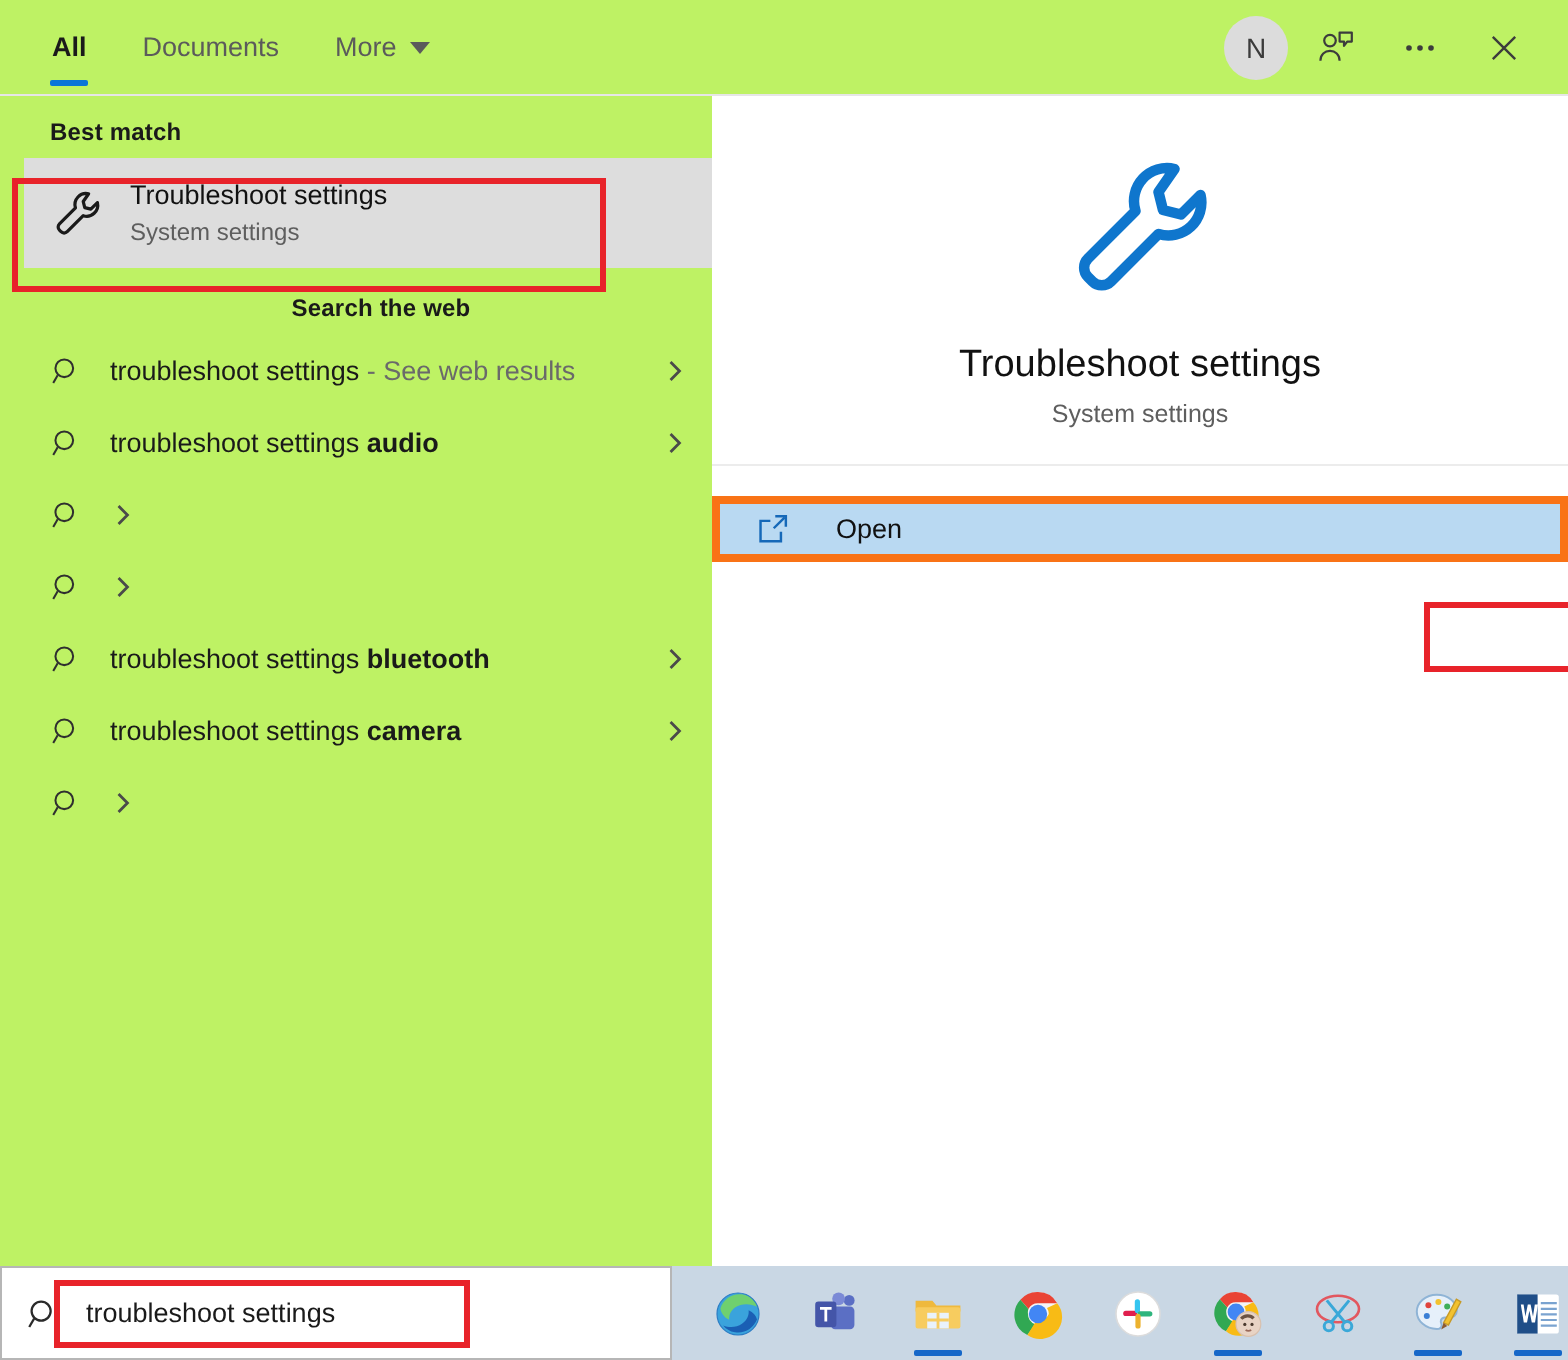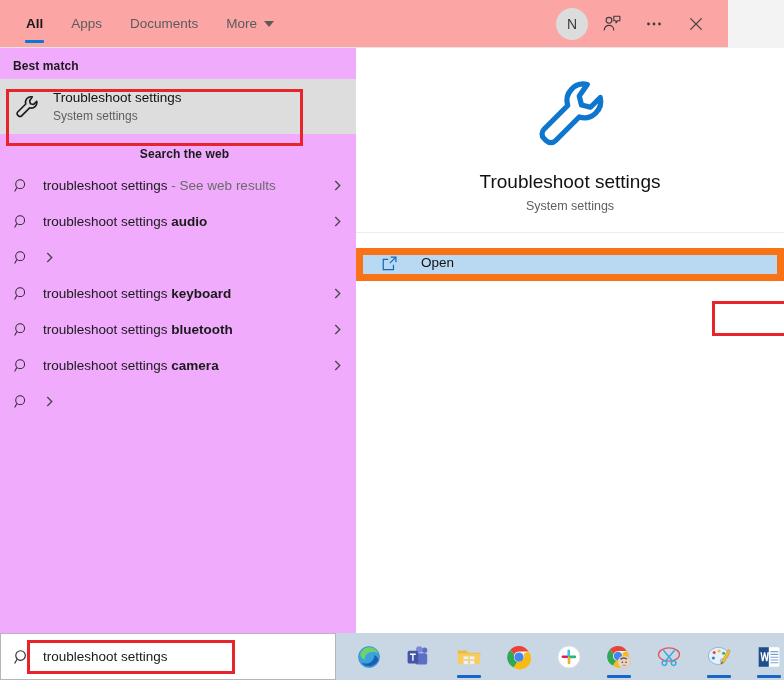--- a/index.html
+++ b/index.html
@@ -6,22 +6,22 @@
   html, body {
     width: 784px; height: 680px;
     font-family: "Liberation Sans", sans-serif;
     background: #f3f3f3;
     overflow: hidden;
   }
   #root { position: relative; width: 784px; height: 680px; }
 
   
   .tabbar {
-    position: absolute; left: 0; top: 0; width: 728px; height: 48px;
-    background: #fca5a5;
+    position: absolute; left: 0; top: 0; width: 784px; height: 48px;
+    background: #bef264;
     border-bottom: 1px solid #e6e6e6;
     display: flex; align-items: center;
   }
   .tabs { display: flex; align-items: center; height: 48px; padding-left: 12px; }
   .tab {
     position: relative; height: 48px; display: flex; align-items: center;
     padding: 0 14px; font-size: 13.5px; color: #5b5b5b; cursor: default;
     white-space: nowrap;
   }
   .tab.active { color: #1a1a1a; font-weight: bold; }
@@ -45,21 +45,22 @@
     font-size: 14px;
   }
   .ticon {
     width: 36px; height: 36px; display: flex; align-items: center;
     justify-content: center; color: #3c3c3c;
   }
 
   
   .left {
     position: absolute; left: 0; top: 48px; width: 356px; height: 585px;
-    background: #f0abfc;
+    background: #bef264;
+    padding-left: 12px;
   }
   .section-head {
     font-size: 12px; font-weight: bold; color: #1a1a1a;
     padding: 11px 0 6px 13px; letter-spacing: .1px;
   }
 
   .bestmatch {
     position: relative; height: 55px; margin: 0; background: #dddddd;
     display: flex; align-items: center; padding-left: 13px;
   }
@@ -91,22 +92,22 @@
     height: 185px; background: #ffffff;
     display: flex; flex-direction: column; align-items: center;
     justify-content: center; border-bottom: 1px solid #ececec;
     padding-top: 6px;
   }
   .preview-title { font-size: 19px; color: #111; margin-top: 14px; }
   .preview-sub { font-size: 12.5px; color: #5e5e5e; margin-top: 6px; }
 
   .action-row {
     position: relative; margin-top: 15px; height: 33px;
-    background: #b9d9f2; border: 7px solid #f97316;
-    display: flex; align-items: flex-start; padding-left: 18px;
+    background: #b9d9f2; border: 4px solid #f97316;
+    display: flex; align-items: center; padding-left: 18px;
   }
   .action-row .aicon { width: 40px; display: flex; align-items: center; }
   .action-label { font-size: 13.5px; color: #111; }
 
   
   .bottombar {
     position: absolute; left: 0; bottom: 0; width: 784px; height: 47px;
     background: #c9d7e4; display: flex; align-items: center;
   }
   .searchbox {
@@ -129,23 +130,20 @@
 </style>
 </head>
 <body>
 
 <div id="root">
 
   <div class="tabbar">
     <div class="tabs">
       <div class="tab active">
         <span>All</span>
-      </div>
-      <div class="tab">
-        <span>Apps</span>
       </div>
       <div class="tab">
         <span>Documents</span>
       </div>
       <div class="tab">
         <span>More</span>
         <span class="caret"></span>
       </div>
     </div>
 
@@ -236,21 +234,20 @@
             </svg>
           </div>
         </div>
         <div class="sugg">
           <div class="sicon">
             <svg width="17" height="17" viewBox="0 0 20 20">
               <circle cx="8.4" cy="8.4" r="5.2" fill="none" stroke="#2f2f2f" stroke-width="1.2"></circle>
               <path d="M4.5 12.5L1.9 17" stroke="#2f2f2f" stroke-width="1.2" fill="none"></path>
             </svg>
           </div>
-          <div class="stext"><span>troubleshoot settings </span><b>keyboard</b></div>
           <div class="chev">
             <svg width="13" height="13" viewBox="0 0 14 14">
               <path d="M4.6 2.2L9.4 7l-4.8 4.8" fill="none" stroke="#4a4a4a" stroke-width="1.5"></path>
             </svg>
           </div>
         </div>
         <div class="sugg">
           <div class="sicon">
             <svg width="17" height="17" viewBox="0 0 20 20">
               <circle cx="8.4" cy="8.4" r="5.2" fill="none" stroke="#2f2f2f" stroke-width="1.2"></circle>

